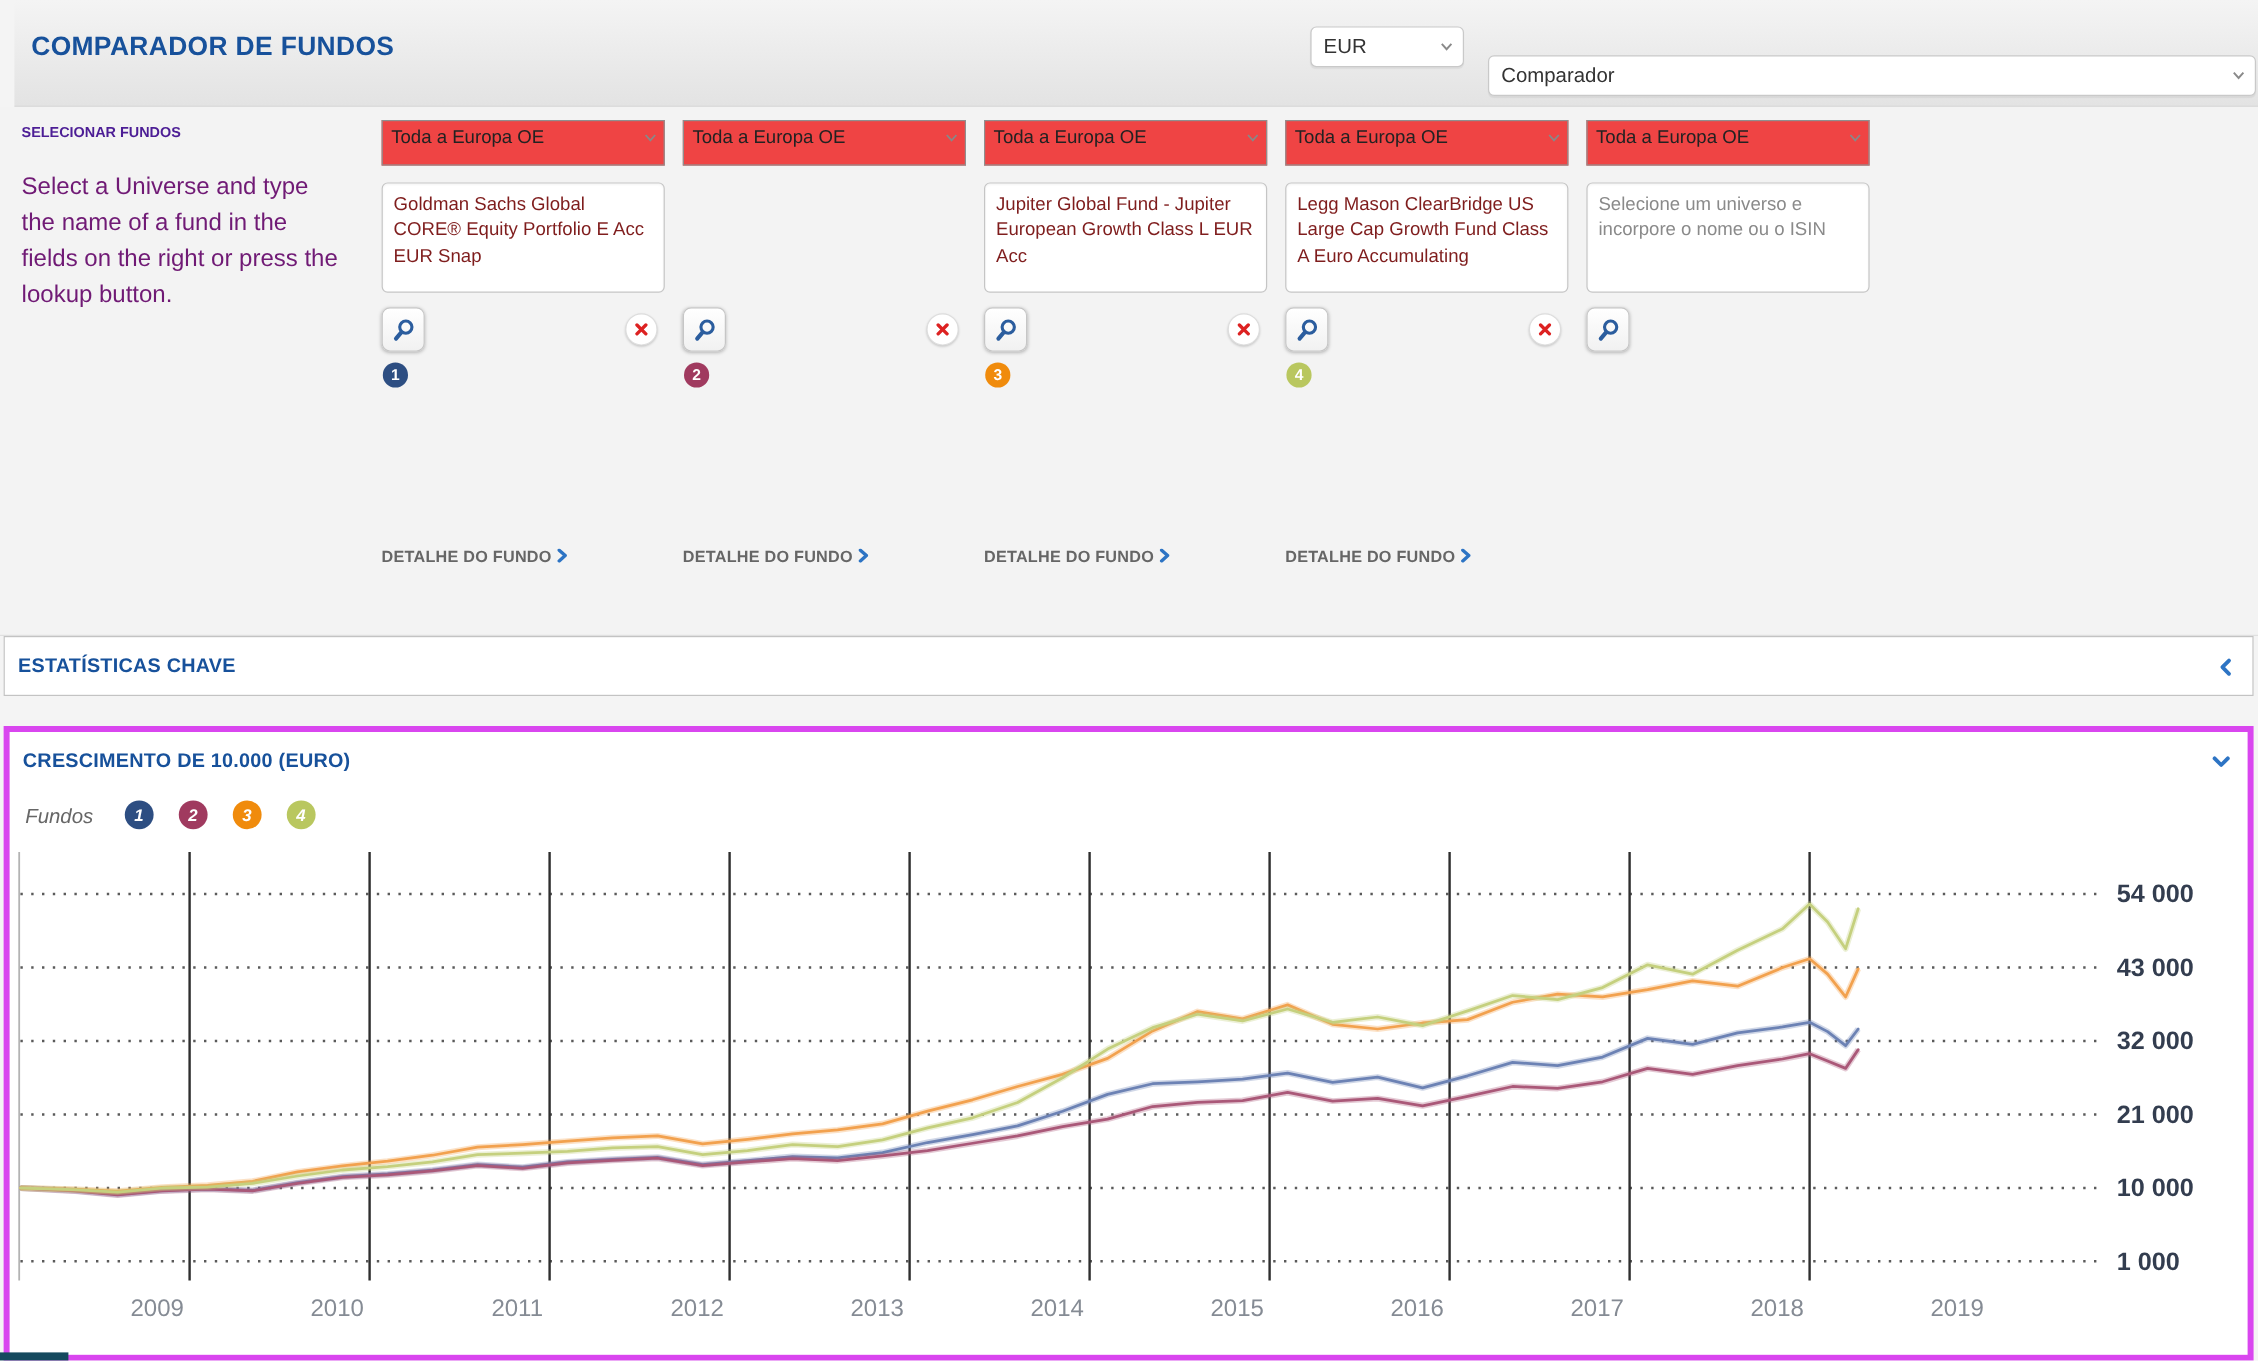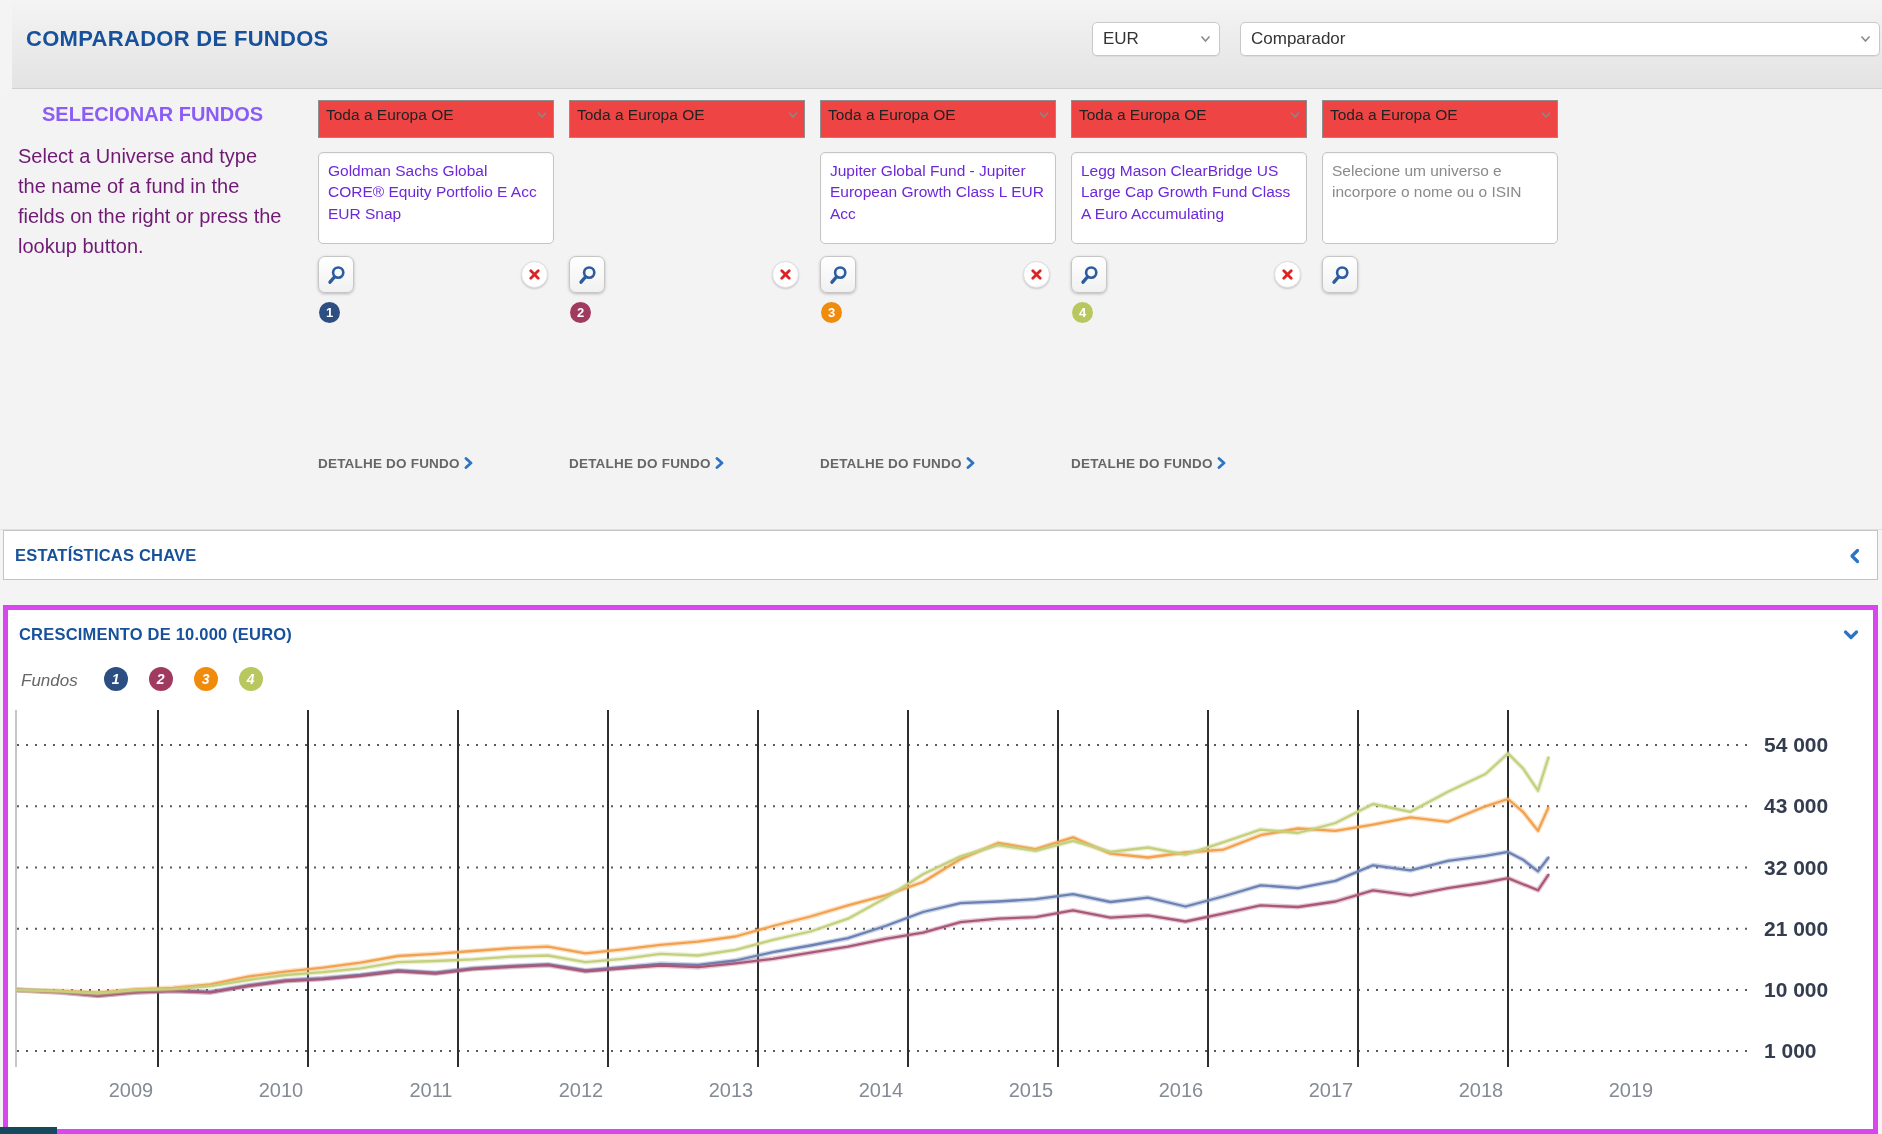--- a/index.html
+++ b/index.html
@@ -19,47 +19,47 @@
     font-size:22px;font-weight:bold;color:#17519b;letter-spacing:.3px;
   }
   .hdr-select{
     position:absolute;top:22px;height:34px;background:#fff;
     border:1px solid #c9c9c9;border-radius:5px;box-sizing:border-box;
     font-size:17px;color:#333;line-height:32px;padding:0 26px 0 10px;
     cursor:pointer;box-shadow:0 1px 1px rgba(0,0,0,.06);
   }
   .hdr-select .sel-arrow{position:absolute;right:8px;top:12px;}
   #currency-select{left:1080px;width:128px;}
-  #view-select{left:1228px;width:640px;}
+  #view-select{left:1228px;width:640px;margin-top:24px;}
   
   .fund-panel{
     position:absolute;left:0;top:89px;width:1882px;height:440px;
     background:#f3f3f3;border-bottom:1px solid #e0e0e0;
   }
   .sel-heading{
     position:absolute;left:18px;top:14px;
-    font-size:20px;font-weight:bold;color:#8b5cf6;margin-left:24px;
+    font-size:12px;font-weight:bold;color:#4c1d95;
   }
   .sel-instructions{
     position:absolute;left:18px;top:52px;width:268px;
     font-size:20px;color:#701a75;line-height:1.5;
   }
   .fund-col{position:absolute;top:11px;width:236px;height:400px;}
   .universe-select{
     position:relative;width:236px;height:38px;background:#ef4444;
     border:1px solid #8f8f8f;box-sizing:border-box;
     font-size:15.5px;color:#222;line-height:28px;padding:0 20px 0 7px;
     cursor:pointer;white-space:nowrap;overflow:hidden;
   }
   .universe-select .sel-arrow{position:absolute;right:6px;top:10px;}
   .fund-box{
     position:absolute;left:0;top:52px;width:236px;height:92px;
     background:#fff;border:1px solid #c5c5c5;border-radius:5px;
     box-sizing:border-box;padding:7px 9px;
-    font-size:15.5px;color:#6d28d9;line-height:1.38;overflow:hidden;
+    font-size:15.5px;color:#7f1d1d;line-height:1.38;overflow:hidden;
     box-shadow:inset 0 1px 2px rgba(0,0,0,.05);
   }
   .fund-box.placeholder{color:#8a8a8a;}
   .search-btn{
     position:absolute;left:0;top:156px;width:36px;height:37px;
     background:linear-gradient(#fff,#f1f1f1);
     border:1px solid #c6c6c6;border-radius:7px;box-sizing:border-box;
     cursor:pointer;box-shadow:0 1px 3px rgba(0,0,0,.25);
     display:flex;align-items:center;justify-content:center;
   }

